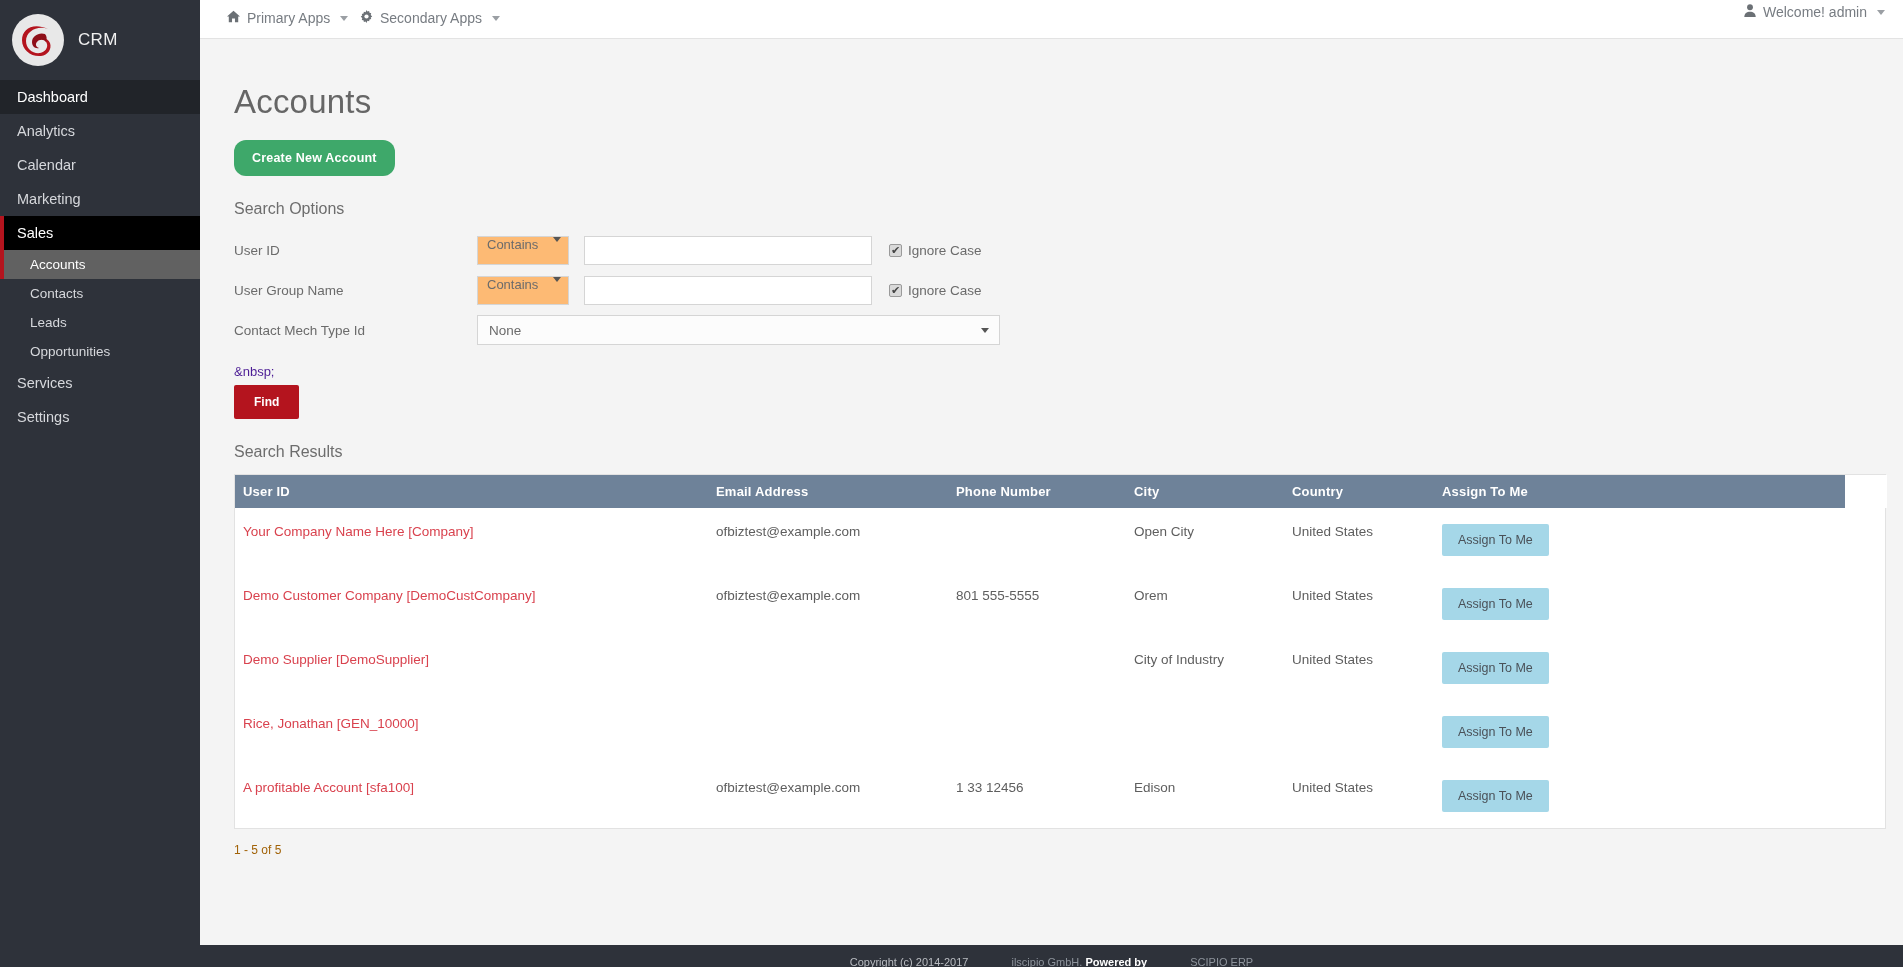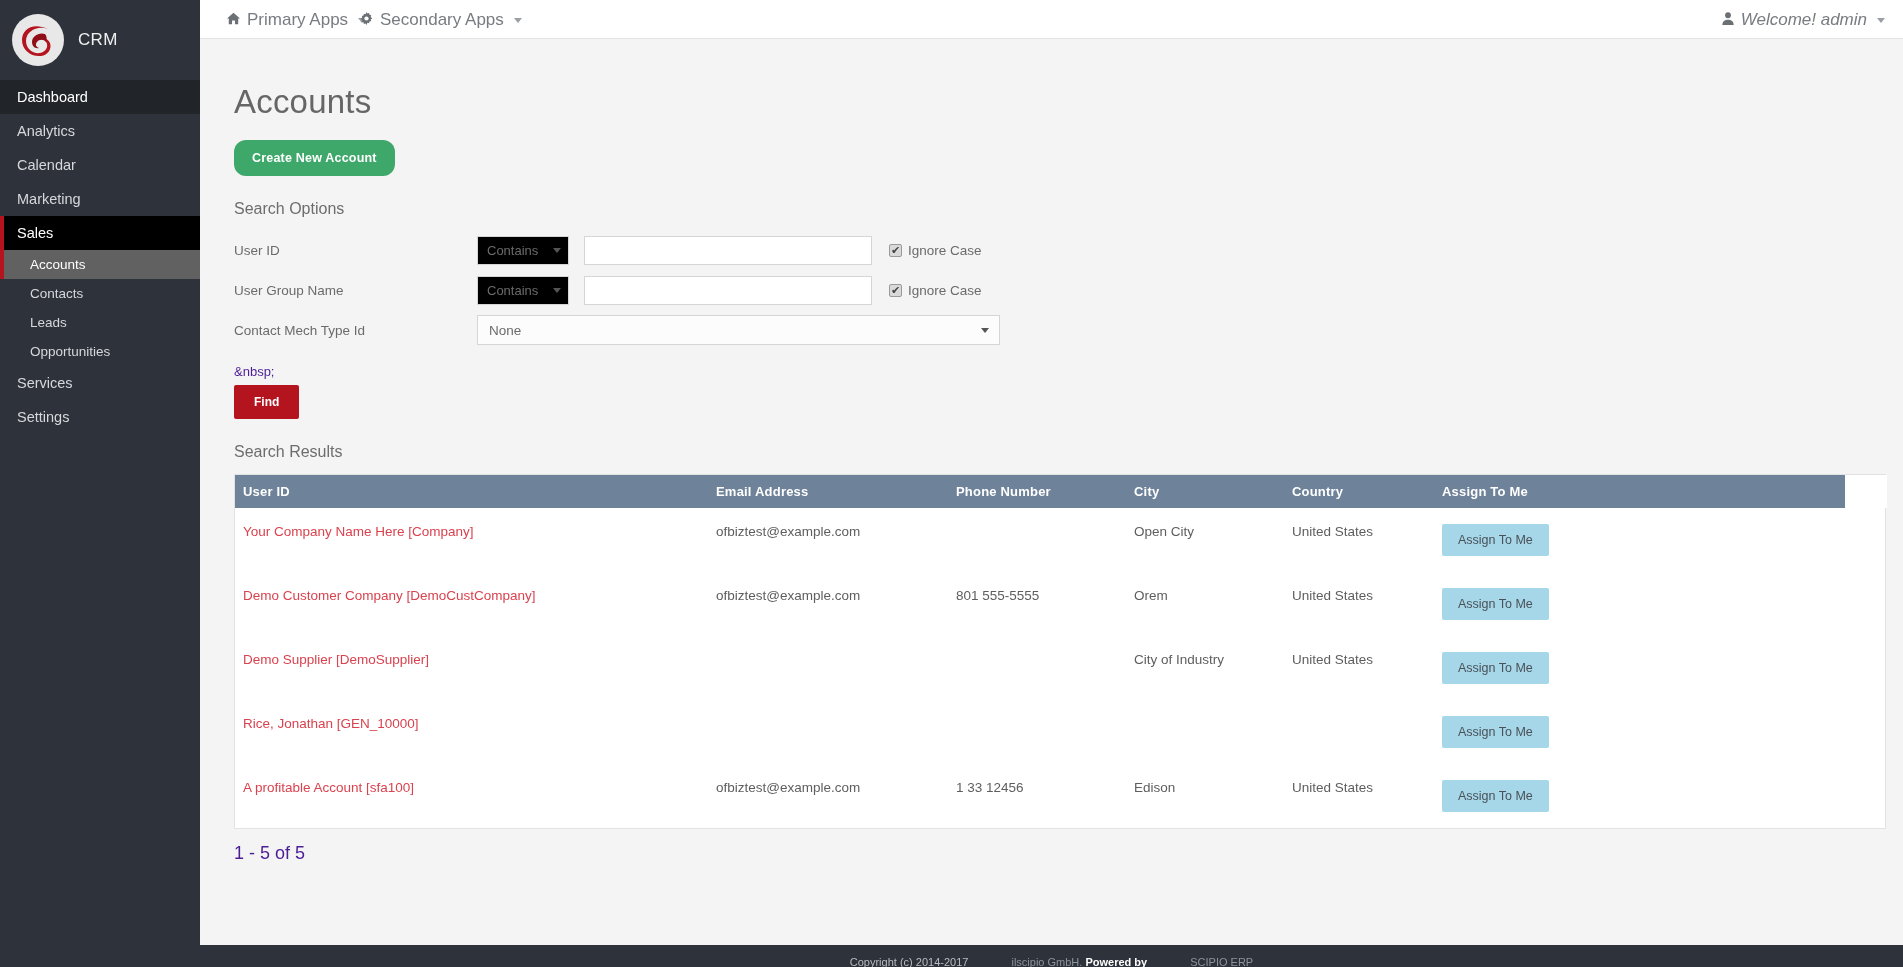--- a/index.html
+++ b/index.html
@@ -61,27 +61,27 @@
 
   
   #topbar {
     position: absolute; left: 200px; top: 0;
     width: 1703px; height: 39px;
     background: #ffffff;
     border-bottom: 1px solid #e3e3e3;
   }
   .topnav {
     position: absolute; top: 10px;
-    font-size: 17px; color: #777c82;
+    font-size: 14px; color: #777c82;
     display: flex; align-items: center; gap: 7px;
     cursor: pointer; white-space: nowrap;
   }
   #topnav-primary { left: 27px; }
   #topnav-secondary { left: 160px; }
-  #topnav-user { right: 18px; top: 10px; font-style: italic; }
+  #topnav-user { right: 18px; top: 4px; }
   .caret {
     width: 0; height: 0;
     border-left: 4px solid transparent;
     border-right: 4px solid transparent;
     border-top: 5px solid #9b9fa4;
     margin-left: 3px;
   }
 
   
   #main {
@@ -113,22 +113,22 @@
   #form-area { padding-top: 12px; position: relative; }
   .form-row {
     display: flex; align-items: center;
     height: 40px; padding-left: 34px;
   }
   .f-label {
     width: 243px; font-size: 13.5px; color: #6b6b6b; flex: none;
   }
   .f-select {
     width: 92px; height: 29px;
-    border: 1px solid #d5d5d5; background: #000000;
-    display: flex; align-items: center; justify-content: space-between;
+    border: 1px solid #d5d5d5; background: #fdba74;
+    display: flex; align-items: flex-start; justify-content: space-between;
     padding: 0 7px 0 9px;
     font-size: 13px; color: #6b6b6b;
     cursor: pointer; flex: none;
   }
   .f-input {
     width: 288px; height: 29px; margin-left: 15px;
     border: 1px solid #d5d5d5; background: #ffffff;
     font-size: 13px; color: #444; padding: 0 8px;
     font-family: "Liberation Sans", sans-serif;
     flex: none;
@@ -205,21 +205,21 @@
   .assign-btn {
     background: #a5d7e8; color: #4a5158;
     border: none; border-radius: 2px;
     font-size: 12.5px;
     font-family: "Liberation Sans", sans-serif;
     padding: 9px 16px; cursor: pointer;
     white-space: nowrap;
   }
   #pager {
     padding: 14px 0 0 34px;
-    font-size: 18px; color: #4c1d95;
+    font-size: 12px; color: #a16207;
   }
 
   
   #footer {
     position: absolute; left: 200px; bottom: 0;
     width: 1703px; height: 22px;
     background: #2e323a;
     color: #b9bcc1;
     font-size: 11px;
     display: flex; align-items: flex-start; justify-content: center;

